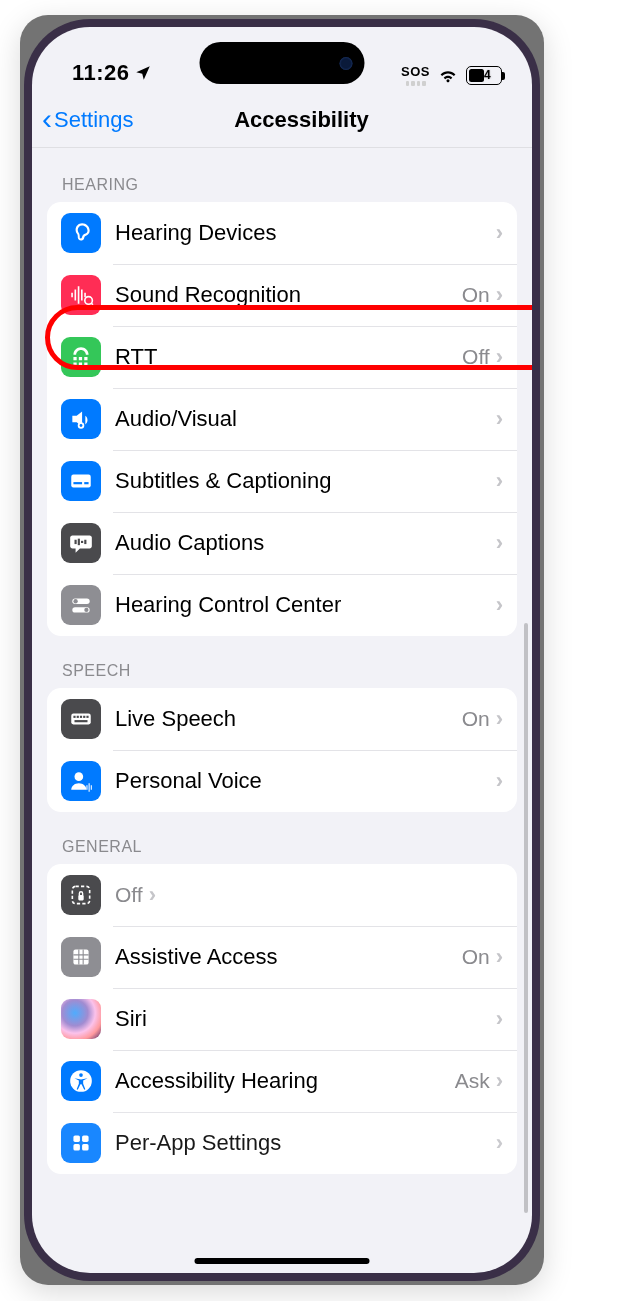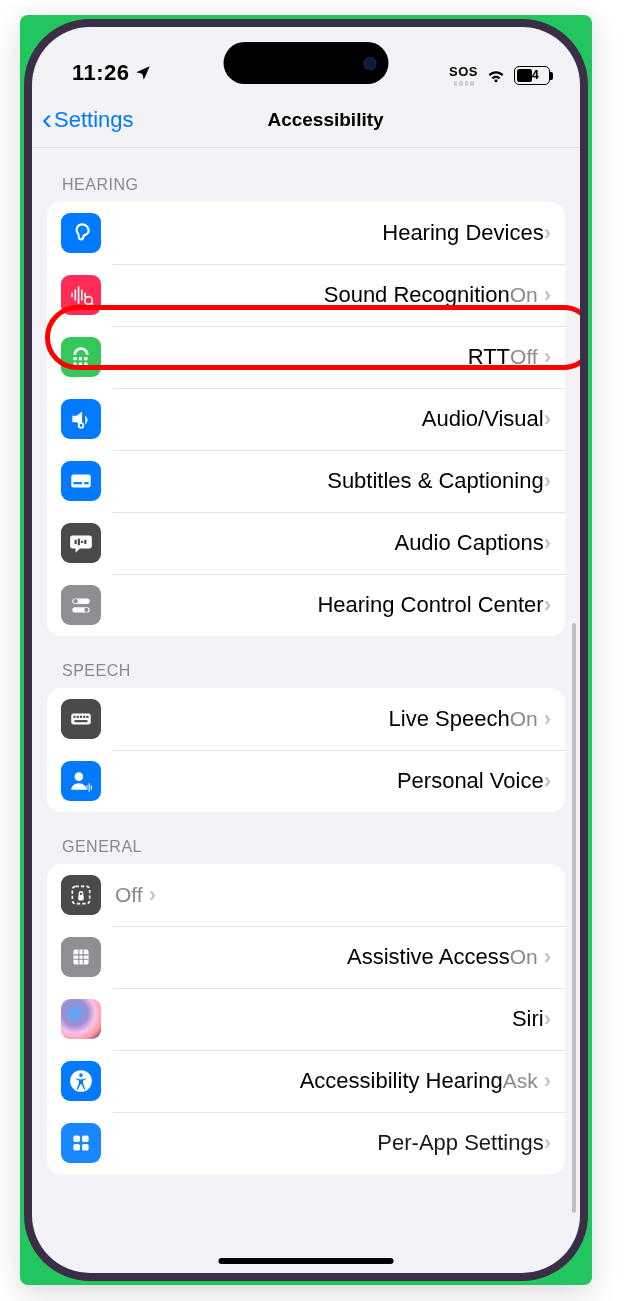--- a/index.html
+++ b/index.html
@@ -1,21 +1,21 @@
 <!DOCTYPE html>
 <html><head>
 <meta charset="utf-8">
 <style>
   * { margin: 0; padding: 0; box-sizing: border-box; }
   html, body { background: #fff; font-family: -apple-system, "Helvetica Neue", Arial, sans-serif; }
   .stage { width: 642px; height: 1301px; background: #fff; position: relative; }
 
   .phone-frame {
-    position: absolute; left: 20px; top: 15px; width: 572px; height: 1270px;
-    background: #22c55e; border-radius: 8px; box-shadow: 0 8px 30px rgba(0,0,0,.15);
+    position: absolute; left: 20px; top: 15px; width: 524px; height: 1270px;
+    background: #737373; border-radius: 28px; box-shadow: 0 8px 30px rgba(0,0,0,.15);
   }
   .phone-frame::before { content:""; position:absolute; inset:4px; border-radius:66px; background:#3a2f47; }
 
   .screen {
     position: absolute; left: 12px; right: 12px; top: 12px; bottom: 12px;
     background: #f2f2f7; border-radius: 58px; overflow: hidden;
   }
 
   
   .island {
@@ -51,27 +51,27 @@
   .battery .pct { position:absolute; inset:0; display:flex; align-items:center; justify-content:center; font-size:12px; font-weight:700; color:#000;}
   .battery .pct span { mix-blend-mode:normal; }
 
   
   .nav {
     height: 56px; position:relative; display:flex; align-items:center; justify-content:center;
     border-bottom:1px solid rgba(0,0,0,.08); background:#f2f2f7;
   }
   .nav .back { position:absolute; left:10px; display:flex; align-items:center; gap:2px; color:#007aff; font-size:22px; cursor:pointer; }
   .nav .back .chev { font-size:30px; line-height:1; font-weight:400; margin-top:-2px;}
-  .nav .title { font-size:19px; font-weight:600; color:#000;margin-left:39px; }
+  .nav .title { font-size:22px; font-weight:600; color:#000;margin-left:39px; }
 
   
   .content { position:absolute; top:121px; left:0; right:0; bottom:0; overflow:hidden; }
   .group-header { padding: 26px 30px 8px; font-size:16px; color:#8a8a8e; letter-spacing:.5px; text-transform:uppercase; }
   .group-header.first { padding-top:28px; }
-  .group { margin:0 15px; background:#fff; border-radius:14px; overflow:hidden;text-align:right; }
+  .group { margin:0 15px; background:#fff; border-radius:14px; overflow:hidden; }
 
   .row {
     display:flex; align-items:center; min-height:62px; padding: 8px 14px 8px 14px;
     position:relative; cursor:pointer;
   }
   .row + .row::before {
     content:""; position:absolute; left:66px; right:0; top:0; height:1px; background:#e3e3e7;
   }
   .row .icon {
     width:40px; height:40px; border-radius:9px; display:flex; align-items:center; justify-content:center;

